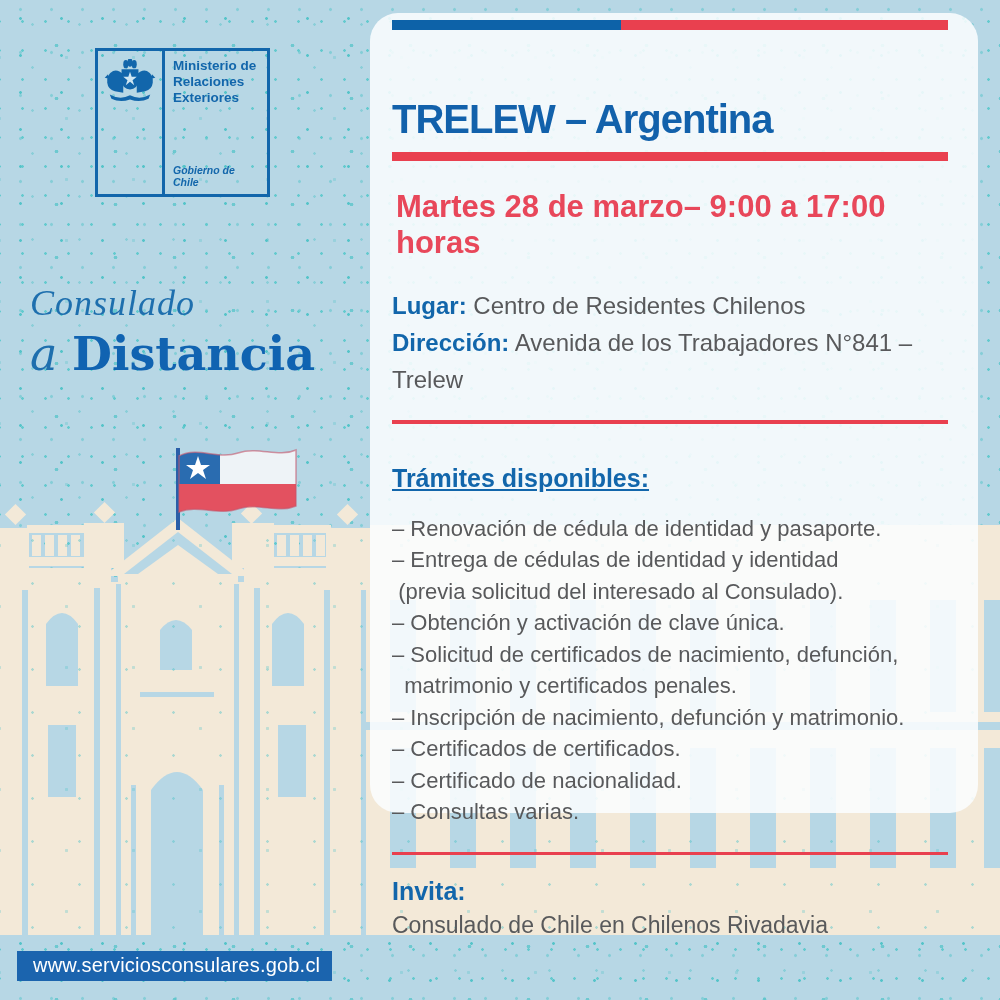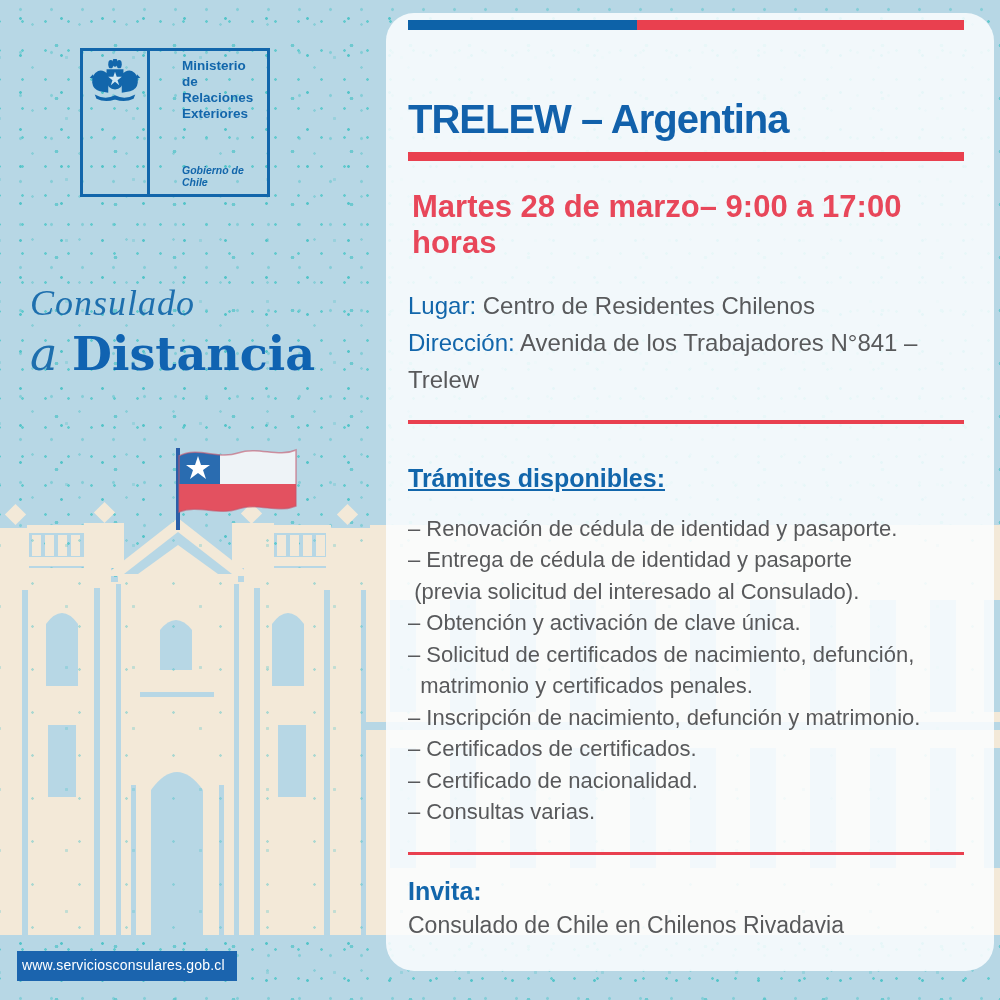--- a/index.html
+++ b/index.html
@@ -10,22 +10,22 @@
     background-image:
       radial-gradient(#55c4c9 1.2px, transparent 1.7px),
       radial-gradient(#63cace 1px, transparent 1.4px),
       radial-gradient(rgba(85,196,201,.75) 1.6px, transparent 2.2px),
       radial-gradient(rgba(85,196,201,.5) 1px, transparent 1.5px);
     background-size:41px 37px, 23px 29px, 59px 53px, 31px 43px;
     background-position:0 0, 11px 7px, 27px 19px, 5px 31px;
   }
   
   .logo-box{
-    position:absolute;left:80px;top:48px;width:190px;height:149px;
-    border:3px solid #1266ab;display:flex;box-sizing:border-box;gap:24px;
+    position:absolute;left:95px;top:48px;width:175px;height:149px;
+    border:3px solid #1266ab;display:flex;box-sizing:border-box;
   }
   .logo-left{width:64px;border-right:3px solid #1266ab;display:flex;justify-content:center;padding-top:8px;}
   .logo-right{flex:1;padding:7px 4px 6px 8px;display:flex;flex-direction:column;justify-content:space-between;}
   .ministry{color:#1266ab;font-weight:bold;font-size:13.5px;line-height:1.18;white-space:pre-line;}
   .government{color:#1266ab;font-weight:bold;font-size:10.5px;font-style:italic;}
   .brand{position:absolute;left:30px;top:278px;color:#1e6fae;}
   .brand-line1{font-family:Liberation Serif, serif;font-style:italic;font-size:36px;line-height:50px;letter-spacing:1px;}
   .brand-line2{font-size:46px;line-height:52px;}
   .brand-a{font-family:"DejaVu Serif",serif;font-style:italic;color:#1e6fae;}
   .brand-bold{font-family:"DejaVu Serif",serif;font-weight:bold;color:#1063b1;letter-spacing:0px;}
@@ -37,48 +37,48 @@
   .speckle-overlay{
     position:absolute;inset:0;pointer-events:none;opacity:.45;
     background-image:
       radial-gradient(#55c4c9 1.1px, transparent 1.6px),
       radial-gradient(rgba(85,196,201,.7) 1.4px, transparent 2px);
     background-size:47px 43px, 67px 61px;
     background-position:9px 3px, 33px 27px;
   }
   
   .panel{
-    position:absolute;left:386px;top:13px;width:608px;height:958px;
+    position:absolute;left:370px;top:13px;width:608px;height:800px;
     background:rgba(251,253,254,0.88);border-radius:28px;box-sizing:border-box;
     padding:7px 0 0 22px;
   }
   .flag-bar{width:556px;height:10px;display:flex;}
   .flag-bar .blue{width:229px;background:#0d62a8;}
   .flag-bar .red{flex:1;background:#e9404f;}
   .panel-title{
     margin-top:66px;color:#1261ab;font-weight:bold;font-size:40px;
     letter-spacing:-1px;line-height:46px;
   }
   .rule-thick{width:556px;height:9px;background:#e9404f;margin-top:10px;}
   .rule-thin{width:556px;height:3.5px;background:#e9404f;}
   .date-line{margin-top:28px;color:#e8475a;font-weight:bold;font-size:31px;padding-left:4px;}
   .where{margin-top:26px;width:562px;font-size:24px;line-height:37px;color:#58595b;}
-  .label-blue{color:#1266ab;font-weight:normal;}
+  .label-blue{color:#1266ab;font-weight:bold;}
   .rule-1{margin-top:22px;}
   .tramites-title{margin-top:40px;color:#1266ab;font-weight:bold;font-size:25px;text-decoration:underline;}
   .tramites-list{margin-top:20px;font-size:22px;line-height:31.5px;color:#58595b;width:566px;}
   .tramites-list div{white-space:pre-wrap;}
   .rule-2{margin-top:24px;}
   .invita-label{margin-top:22px;color:#1266ab;font-weight:bold;font-size:25px;}
   .invita-value{margin-top:6px;color:#58595b;font-size:23px;}
   
   .footer-link{
     position:absolute;left:17px;top:951px;height:28px;background:#1b64ae;
-    color:#ffffff;font-size:14px;display:flex;align-items:center;
-    padding:0 12px 2px 5px;letter-spacing:.2px;
+    color:#ffffff;font-size:20px;display:flex;align-items:center;
+    padding:0 12px 2px 16px;letter-spacing:.2px;
   }
 </style>
 </head>
 <body>
 
 <div id="canvas">
 
   <div class="diamond" style="left:8px;top:507px;"></div>
   <div class="diamond" style="left:97px;top:505px;"></div>
   <div class="diamond" style="left:244px;top:506px;"></div>
@@ -247,21 +247,21 @@
       <span class="label-blue">Dirección:</span><span>  Avenida de los Trabajadores N°841 – Trelew</span>
     </div>
 
     <div class="rule-thin rule-1"></div>
 
     <div class="tramites-title">Trámites disponibles:</div>
 
     <div class="tramites-list">
 
     <div>– Renovación de cédula de identidad y pasaporte.</div>
-        <div>– Entrega de cédula de identidad y pasaporte</div>
+        <div>– Entrega de cédulas de identidad y identidad</div>
         <div> (previa solicitud del interesado al Consulado).</div>
         <div>– Obtención y activación de clave única.</div>
         <div>– Solicitud de certificados de nacimiento, defunción,</div>
         <div>  matrimonio y certificados penales.</div>
         <div>– Inscripción de nacimiento, defunción y matrimonio.</div>
         <div>– Certificados de certificados.</div>
         <div>– Certificado de nacionalidad.</div>
         <div>– Consultas varias.</div>
       </div>
 

